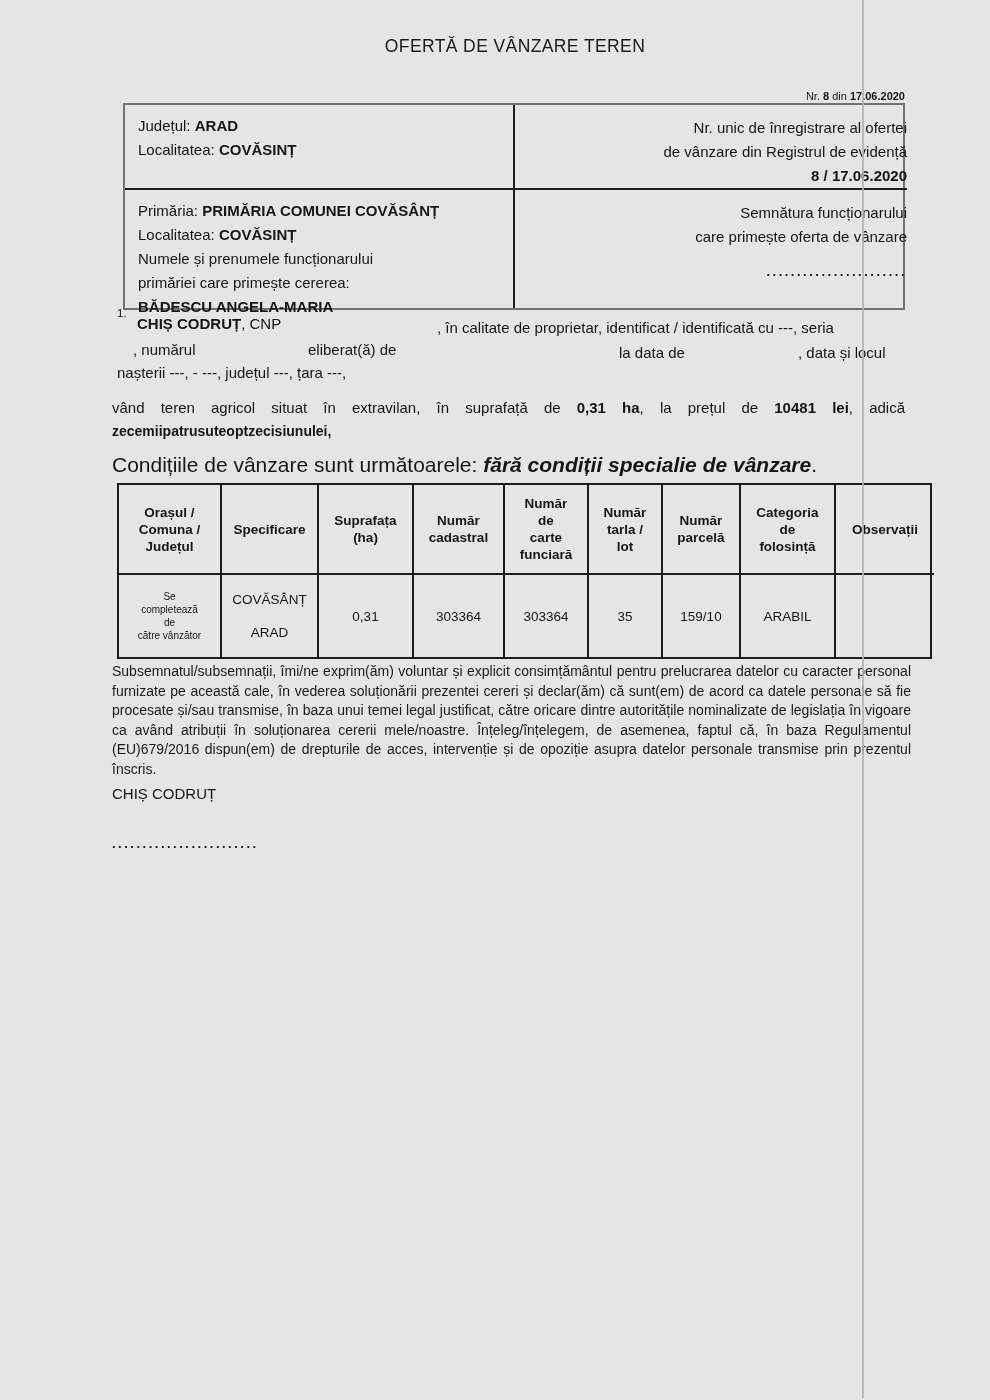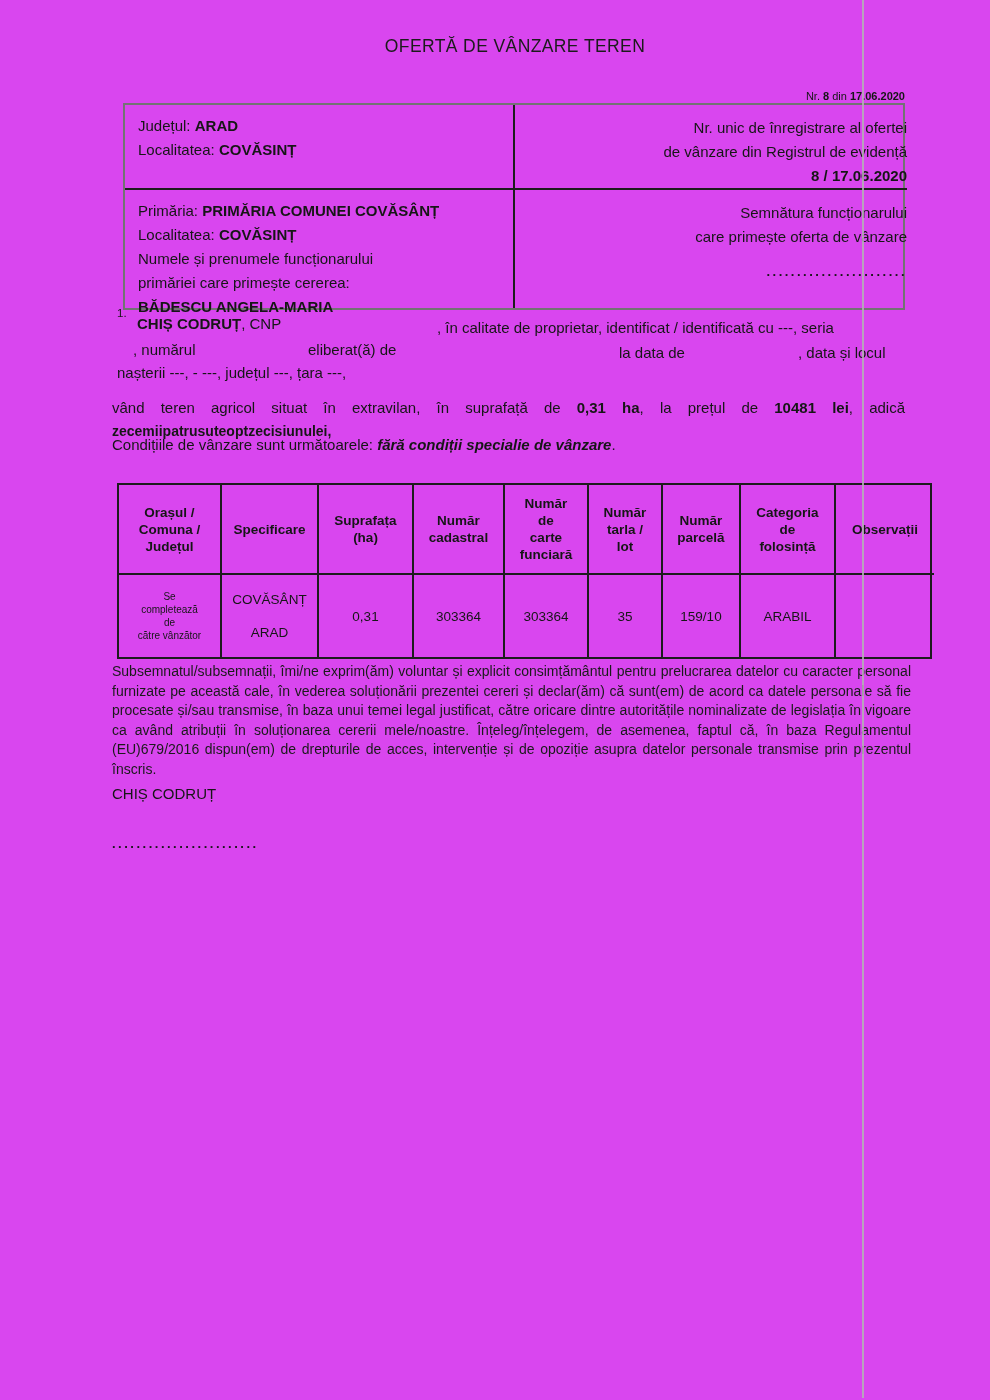--- a/index.html
+++ b/index.html
@@ -1,17 +1,17 @@
 <!DOCTYPE html>
 <html><head>
 <meta charset="utf-8">
 <style>
   html,body { margin:0; padding:0; background:#ffffff; }
   .page {
-    position:relative; width:990px; height:1400px; background:#d946ef;
+    position:relative; width:990px; height:1400px; background:#e5e5e5;
     font-family:"Liberation Sans", sans-serif; color:#161616; overflow:hidden;
   }
   .b { font-weight:bold; }
   .i { font-style:italic; }
 
   .title {
     position:absolute; left:60px; right:20px; top:36px; text-align:center;
     font-size:17.5px; letter-spacing:0.4px; color:#1b1b1b;
   }
   .regline {
@@ -36,21 +36,21 @@
 
   
   .frag { position:absolute; font-size:15px; white-space:nowrap; }
   .sup  { position:absolute; font-size:11.5px; }
 
   .salep {
     position:absolute; left:112px; top:398px; width:793px; font-size:15px;
     text-align:justify; text-align-last:justify; line-height:20px;
   }
   .salew { position:absolute; left:112px; top:423px; font-size:14px; }
-  .cond  { position:absolute; left:112px; top:436px; font-size:15px; }
+  .cond  { position:absolute; left:112px; top:453px; font-size:21px; }
 
   
   .ltable {
     position:absolute; left:117px; top:483px; width:815px;
     display:grid; grid-template-columns:103px 97px 95px 91px 84px 74px 78px 95px 98px;
     grid-template-rows:90px 82px;
     border:2px solid #1c1c1c; box-sizing:border-box;
   }
   .lcell {
     box-sizing:border-box; border-right:2px solid #1c1c1c;

